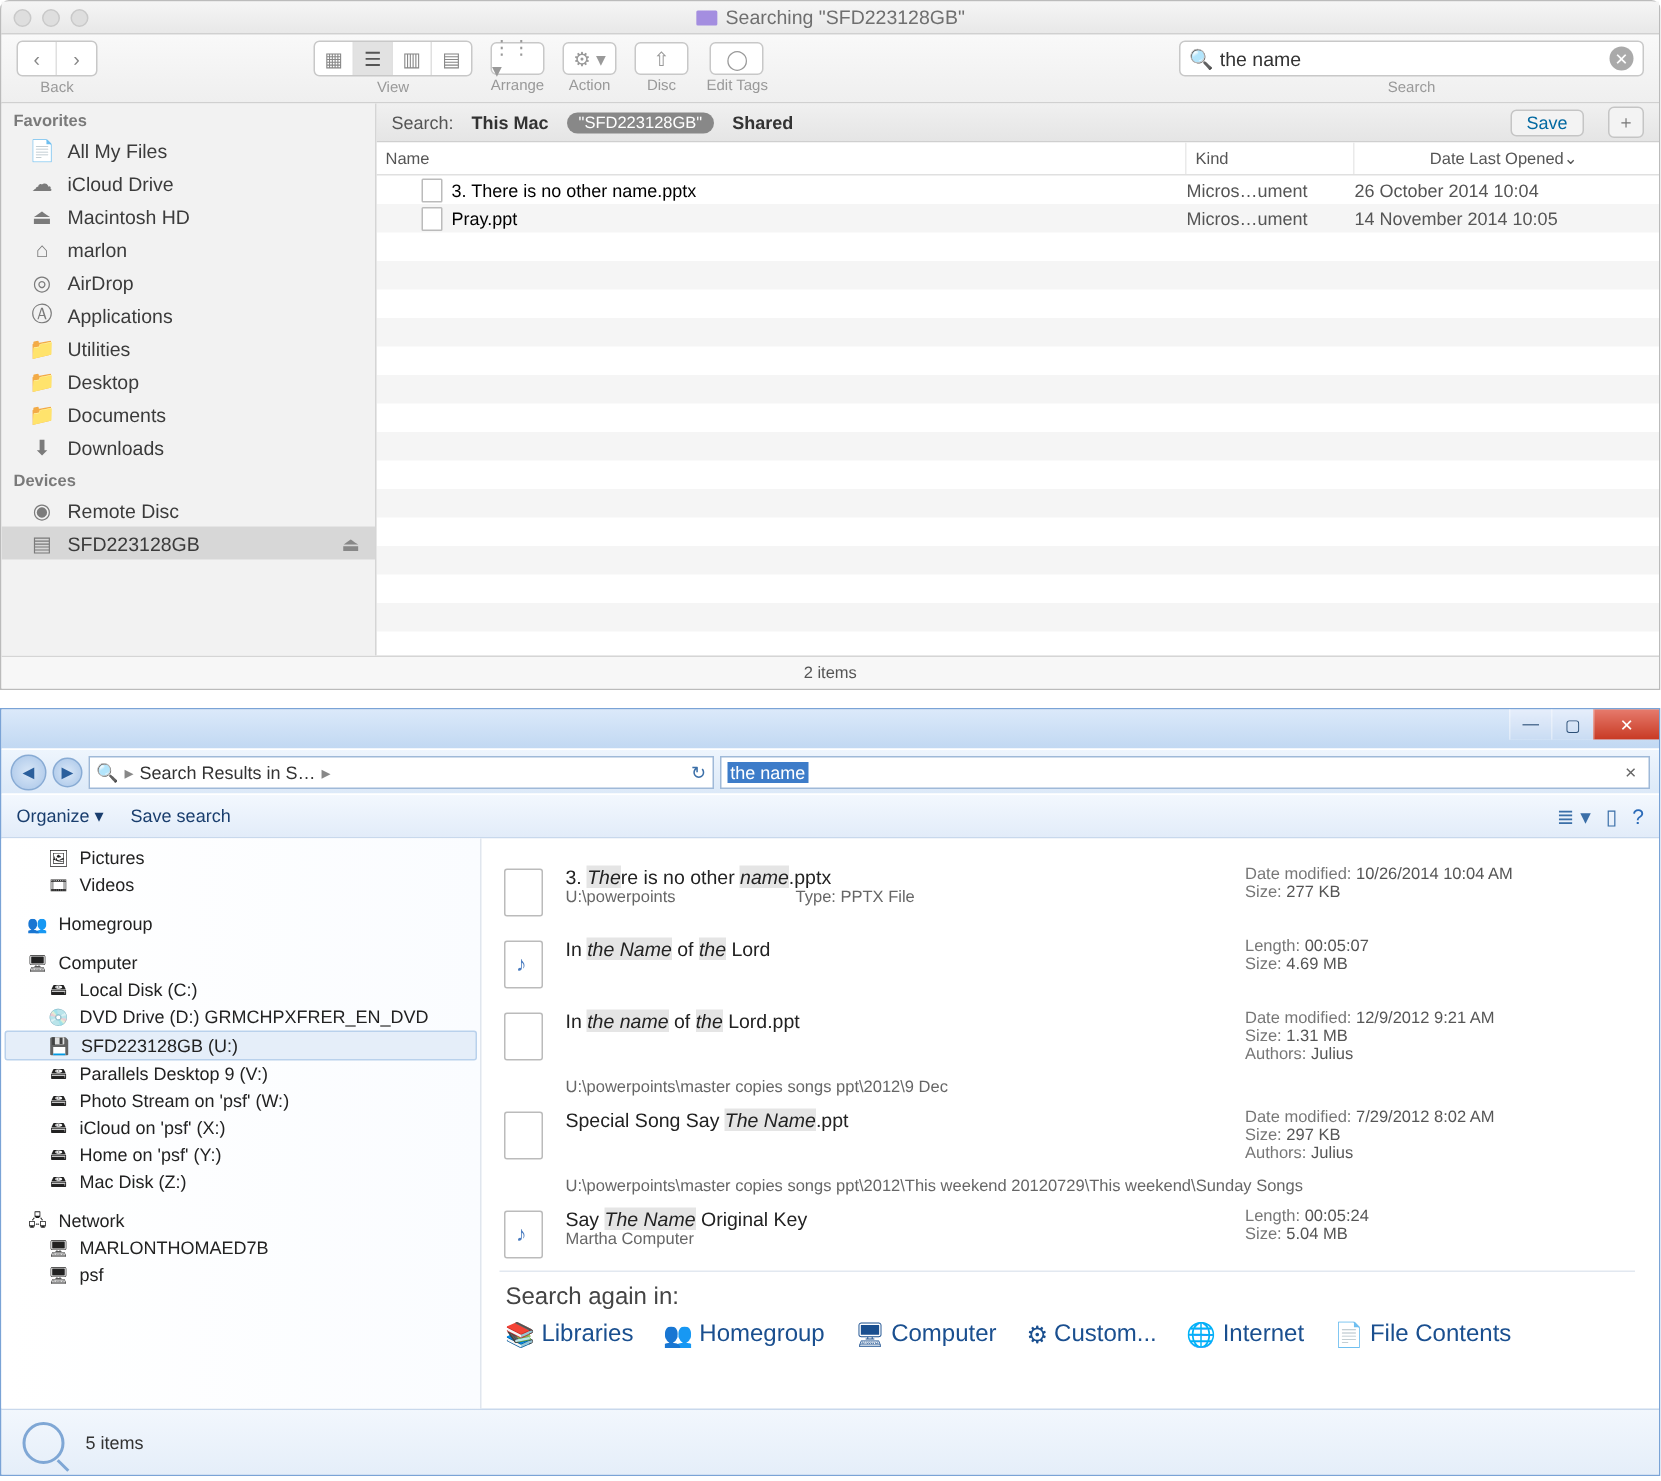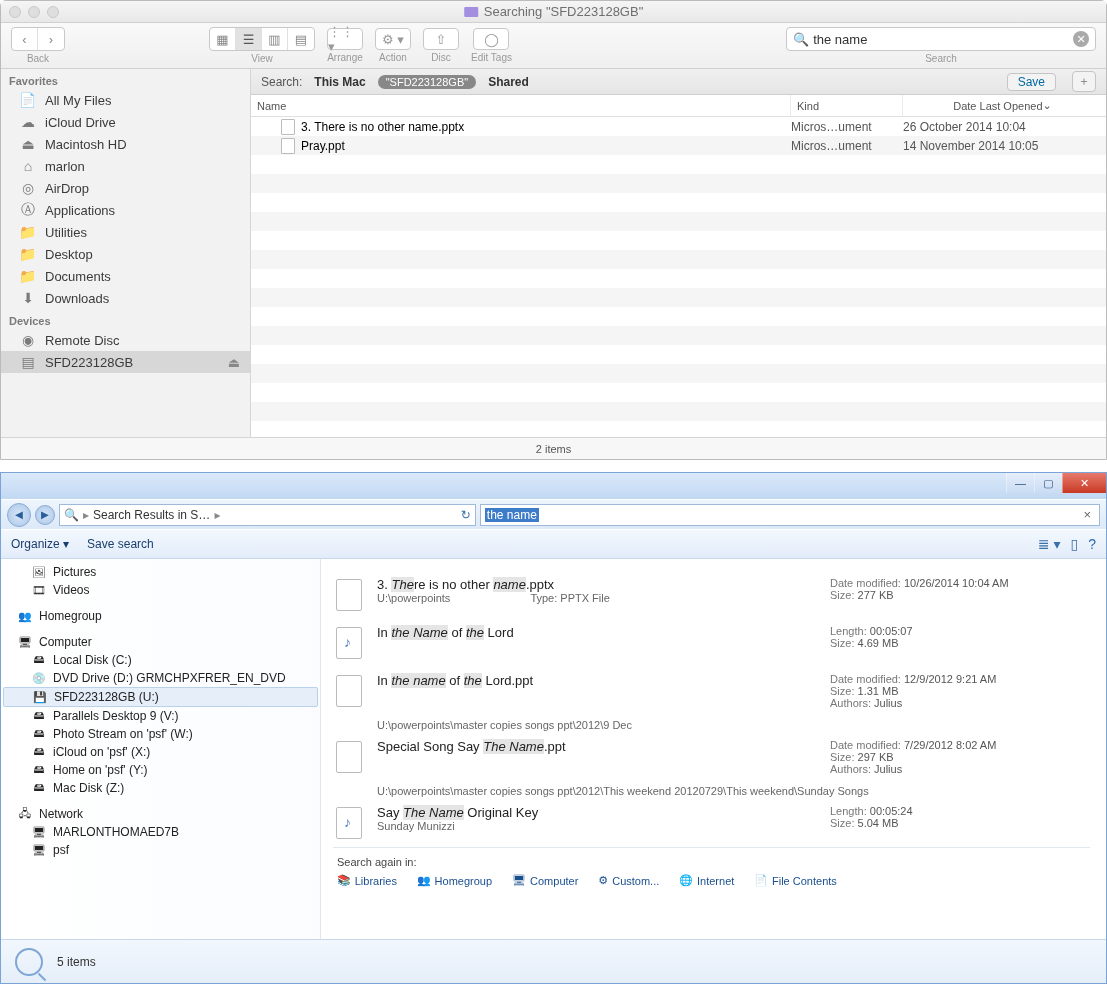--- a/index.html
+++ b/index.html
@@ -75,21 +75,21 @@
 .res-icn { width: 32px; height: 36px; flex-shrink: 0; display: flex; align-items: center; justify-content: center; }
 .res-icn .pg { width: 26px; height: 32px; background: #fff; border: 1px solid #bbb; border-radius: 2px; position: relative; }
 .res-icn .pg.mus::after { content: "♪"; position: absolute; top: 6px; left: 7px; color: #4a7cc0; font-size: 14px; }
 .res-body { flex: 1; }
 .res-title { font-size: 13px; color: #222; }
 .res-title .hl { background: #e5e5e5; font-style: italic; }
 .res-sub { font-size: 11px; color: #666; display: flex; gap: 80px; }
 .res-meta { width: 260px; font-size: 11px; color: #555; }
 .res-meta .lbl { color: #777; }
 .res-path { font-size: 11px; color: #666; padding: 4px 0 2px 44px; }
-.search-again { border-top: 1px solid #e2e8f0; padding: 8px 4px; font-size: 11px; color: #444; }
+.search-again { border-top: 1px solid #e2e8f0; padding: 8px 4px; font-size: 16px; color: #444; }
 .sa-links { display: flex; gap: 20px; padding-top: 6px; align-items: center; }
 .sa-link { display: flex; align-items: center; gap: 4px; color: #1a4f8f; }
 .win-status { height: 44px; background: linear-gradient(#f2f7fd,#e5eef9); border-top: 1px solid #c8d8ec; display: flex; align-items: center; padding: 0 14px; gap: 14px; color: #333; }
 .mag { width: 28px; height: 28px; border: 2px solid #7fa7d5; border-radius: 50%; position: relative; }
 .mag::after { content: ""; position: absolute; width: 10px; height: 2px; background: #7fa7d5; bottom: -4px; right: -6px; transform: rotate(45deg); }
 </style>
 </head>
 <body>
 
 <div class="mac-window">
@@ -423,21 +423,21 @@
             </div>
           </div>
           <div class="res-path">U:\powerpoints\master copies songs ppt\2012\This weekend 20120729\This weekend\Sunday Songs</div>
           <div class="res">
             <div class="res-icn">
               <div class="pg mus"></div>
             </div>
             <div class="res-body">
               <div class="res-title">Say <span class="hl">The Name</span>    Original Key</div>
               <div class="res-sub">
-                <span>Sunday Munizzi</span>
+                <span>Martha Computer</span>
               </div>
             </div>
             <div class="res-meta">
               <div><span class="lbl">Length:</span> 00:05:24</div>
               <div><span class="lbl">Size:</span> 5.04 MB</div>
             </div>
           </div>
         </div>
       <div class="search-again">
         <div>Search again in:</div>

